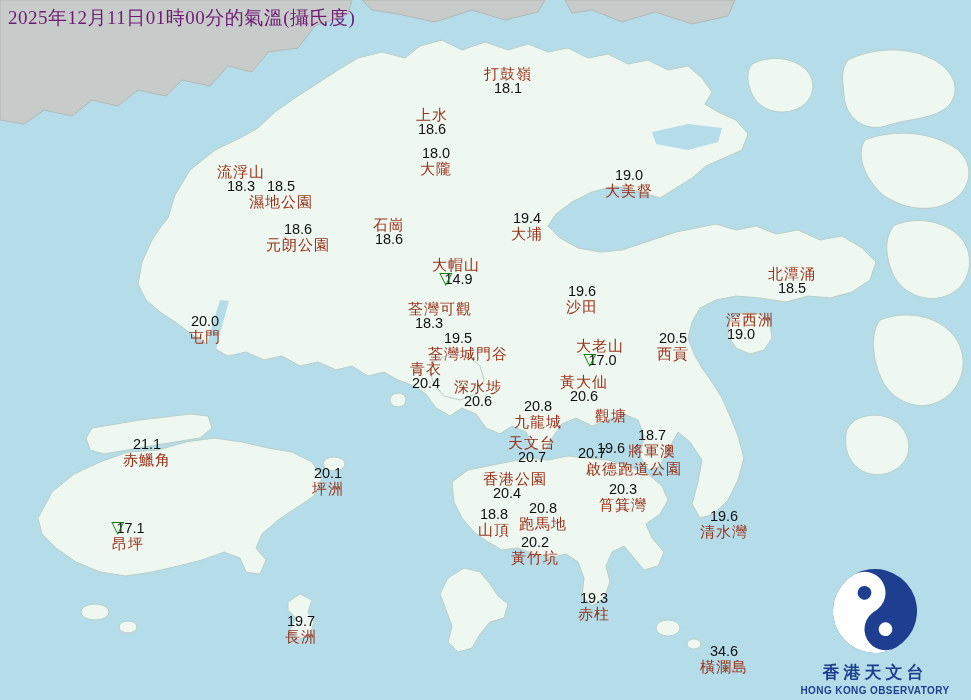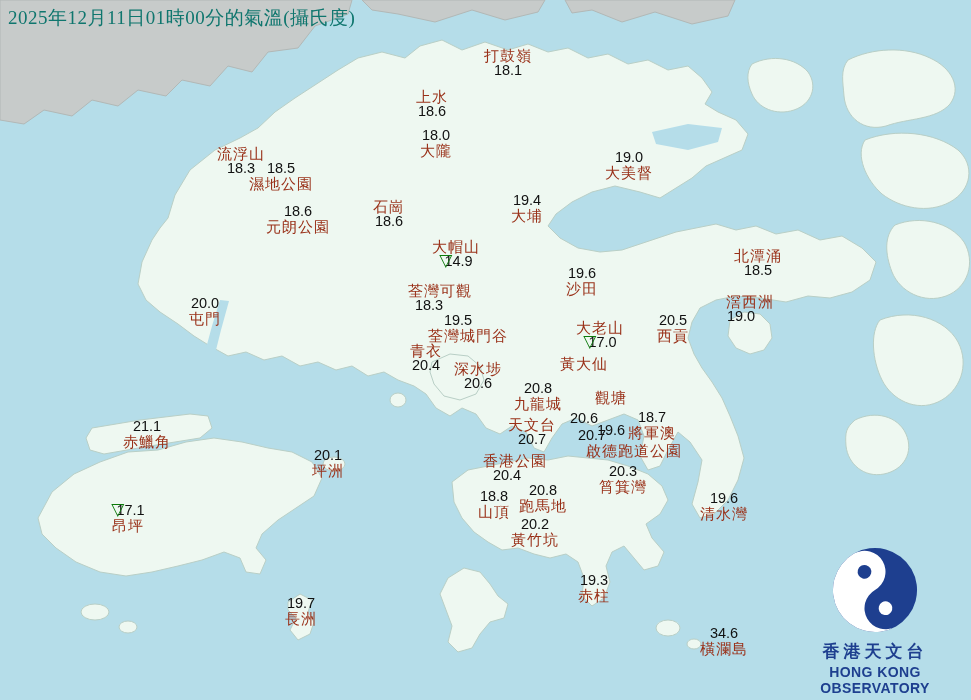--- a/index.html
+++ b/index.html
@@ -15,24 +15,24 @@
   }
   .stage{position:absolute;inset:0;}
   svg.map{position:absolute;left:0;top:0;}
   .land{fill:var(--land);stroke:var(--coast);stroke-width:1;}
   .gray{fill:var(--urban-gray);stroke:#b2b8b6;stroke-width:1;}
   .wat{fill:var(--water);stroke:none;}
 
   .title{
     position:absolute;top:5px;left:8px;
     font-family:"Liberation Serif","DejaVu Serif",serif;
-    font-size:19px;color:#0f766e;letter-spacing:0.5px;white-space:nowrap;
-  }
-
-  #stations{position:absolute;inset:0;}
+    font-size:19px;color:#701a75;letter-spacing:0.5px;white-space:nowrap;
+  }
+
+  #stations{position:absolute;inset:0;margin-top:18px;}
   .station{
     position:absolute;transform:translateX(-50%);
     display:flex;flex-direction:column;align-items:center;
     line-height:15px;white-space:nowrap;
   }
   .station.temp-top .st-name{order:2;}
   .st-name{
     color:var(--station-name);font-size:15px;letter-spacing:1px;
   }
   .st-temp{
@@ -44,21 +44,21 @@
     margin-right:-8px;transform:translateY(-1px);
   }
 
   .logo{
     position:absolute;right:16px;bottom:4px;width:160px;text-align:center;
   }
   .logo-zh{
     color:var(--logo-blue);font-size:17px;letter-spacing:4px;font-weight:bold;margin-top:2px;
   }
   .logo-en{
-    color:var(--logo-blue);font-size:14px;letter-spacing:0.4px;font-weight:bold;margin-top:1px;
+    color:var(--logo-blue);font-size:10px;letter-spacing:0.4px;font-weight:bold;margin-top:1px;
   }
 </style>
 </head>
 <body>
 
 <div class="stage">
 
   <svg class="map" width="971" height="700" viewBox="0 0 971 700">
     <rect x="0" y="0" width="971" height="700" fill="var(--water)"></rect>
 
@@ -161,21 +161,21 @@
           <span class="t">19.4</span>
         </span>
     </div>
       <div class="station name-top" style="left: 456px; top: 239px; text-align: right;">
       <span class="st-name">大帽山</span>
       <span class="st-temp">
           <span class="marker">▽</span>
           <span class="t">14.9</span>
         </span>
     </div>
-      <div class="station name-top" style="left: 758px; top: 248px;">
+      <div class="station name-top" style="left: 792px; top: 248px;">
       <span class="st-name">北潭涌</span>
       <span class="st-temp">
           <span class="t">18.5</span>
         </span>
     </div>
       <div class="station temp-top" style="left: 582px; top: 266px;">
       <span class="st-name">沙田</span>
       <span class="st-temp">
           <span class="t">19.6</span>
         </span>
@@ -216,21 +216,21 @@
           <span class="marker">▽</span>
           <span class="t">17.0</span>
         </span>
     </div>
       <div class="station name-top" style="left: 426px; top: 343px;">
       <span class="st-name">青衣</span>
       <span class="st-temp">
           <span class="t">20.4</span>
         </span>
     </div>
-      <div class="station name-top" style="left: 584px; top: 356px; gap: 40px;">
+      <div class="station name-top" style="left: 584px; top: 356px;">
       <span class="st-name">黃大仙</span>
       <span class="st-temp">
           <span class="t">20.6</span>
         </span>
     </div>
       <div class="station name-top" style="left: 478px; top: 361px;">
       <span class="st-name">深水埗</span>
       <span class="st-temp">
           <span class="t">20.6</span>
         </span>

